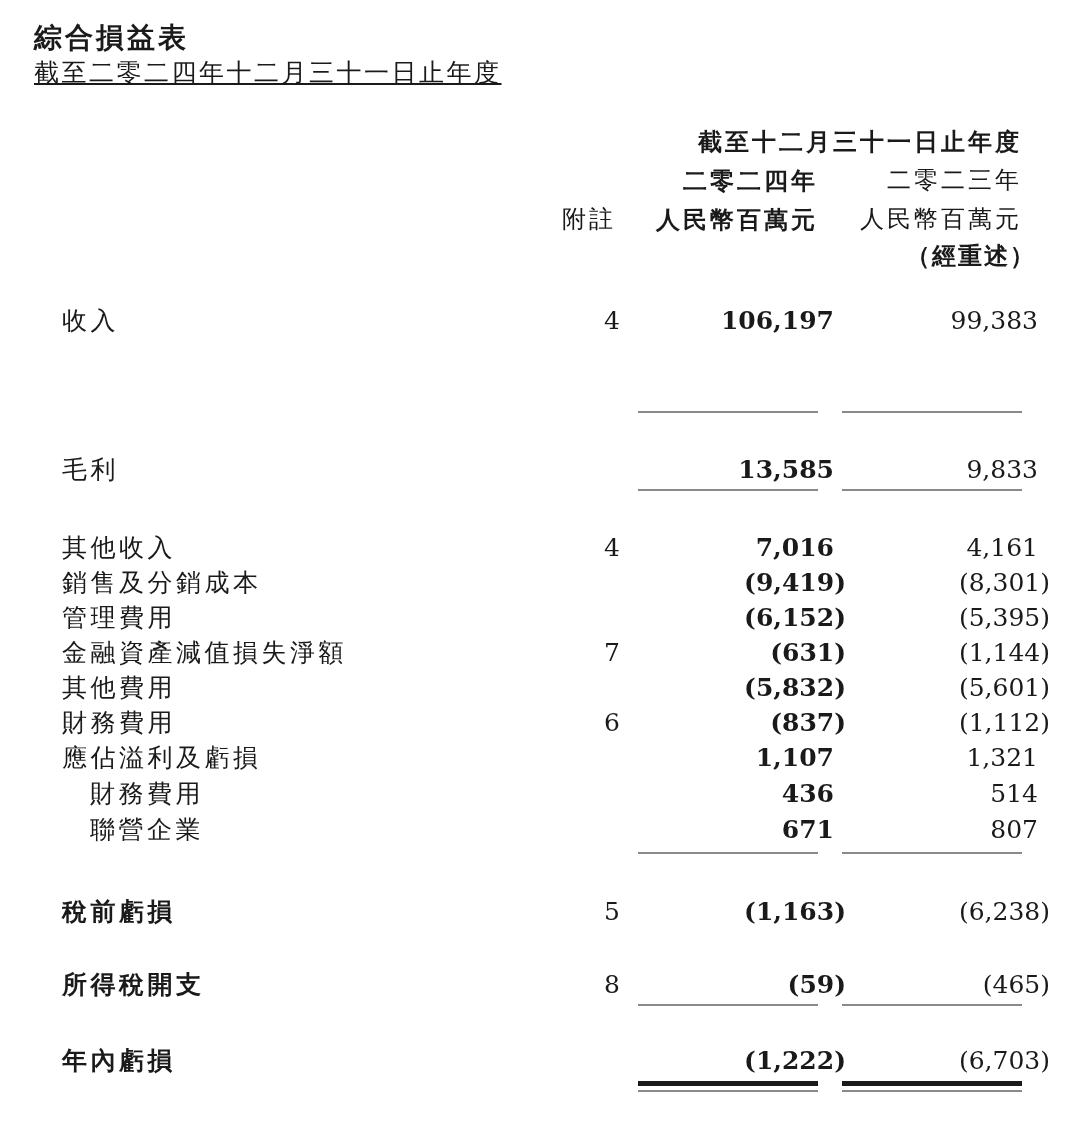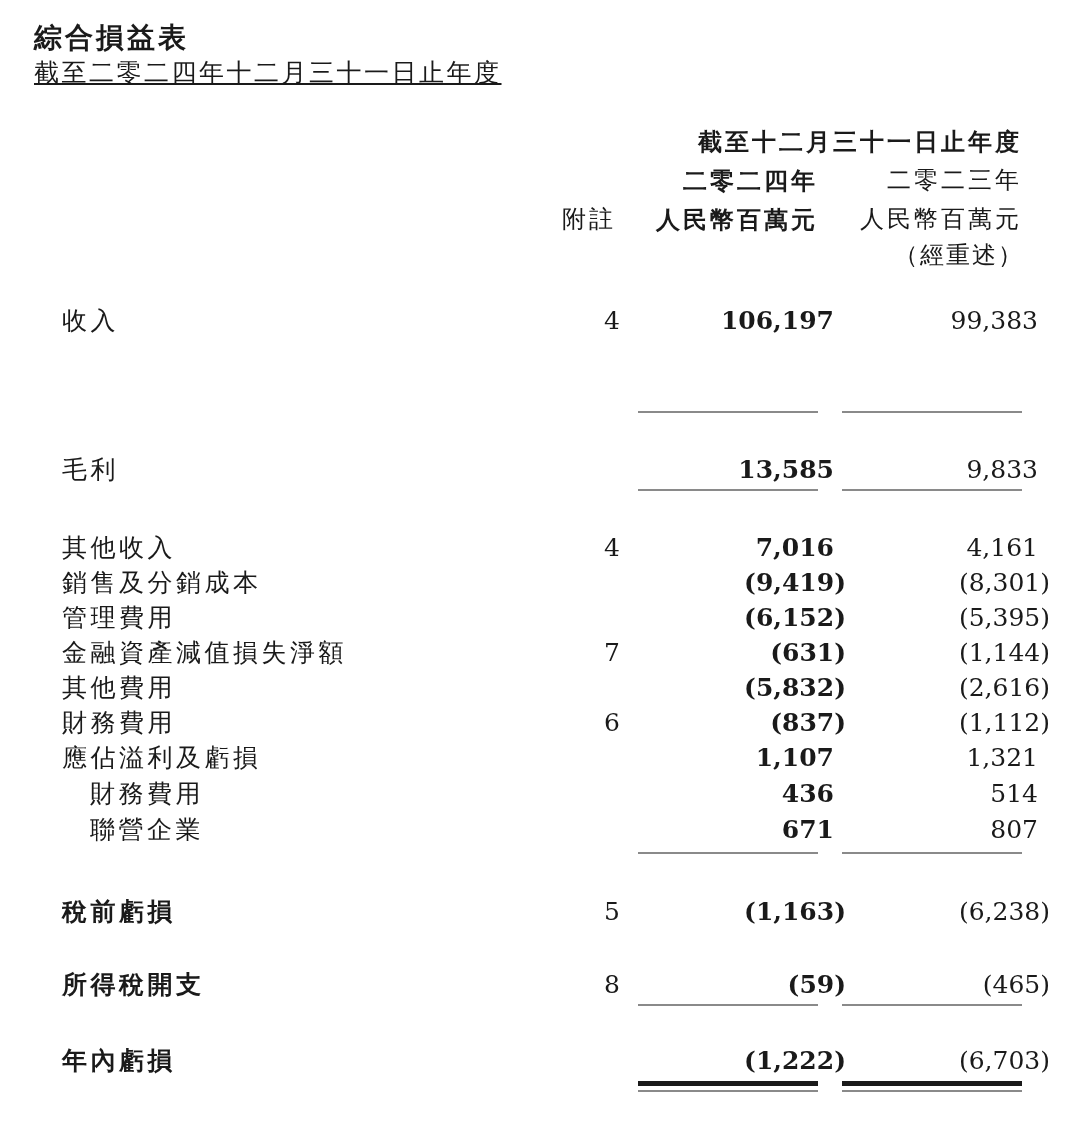--- a/index.html
+++ b/index.html
@@ -99,22 +99,23 @@
     width: 1022px;
     text-align: right;
     font-weight: normal;
     letter-spacing: 3px;
   }
   .hdr-restated {
     left: 0;
     top: 240px;
     width: 1024px;
     text-align: right;
-    font-weight: normal;
+    font-weight: bold;
     letter-spacing: 2px;
+    padding-left: 12px;
   }
 
   
   .row {
     position: absolute;
     left: 0;
     width: 1080px;
     height: 38px;
     margin-left: 28px;
   }
@@ -246,21 +247,21 @@
     <div class="label">金融資產減值損失淨額</div>
     <div class="note">7</div>
     <div class="val c1">(631)</div>
     <div class="val c2">(1,144)</div>
   </div>
 
   <div class="row" style="top:675px">
     <div class="label">其他費用</div>
     <div class="note"></div>
     <div class="val c1">(5,832)</div>
-    <div class="val c2">(2,616)</div>
+    <div class="val c2">(5,601)</div>
   </div>
 
   <div class="row" style="top:710px">
     <div class="label">財務費用</div>
     <div class="note">6</div>
     <div class="val c1">(837)</div>
     <div class="val c2">(1,112)</div>
   </div>
 
   <div class="row" style="top:745px">

